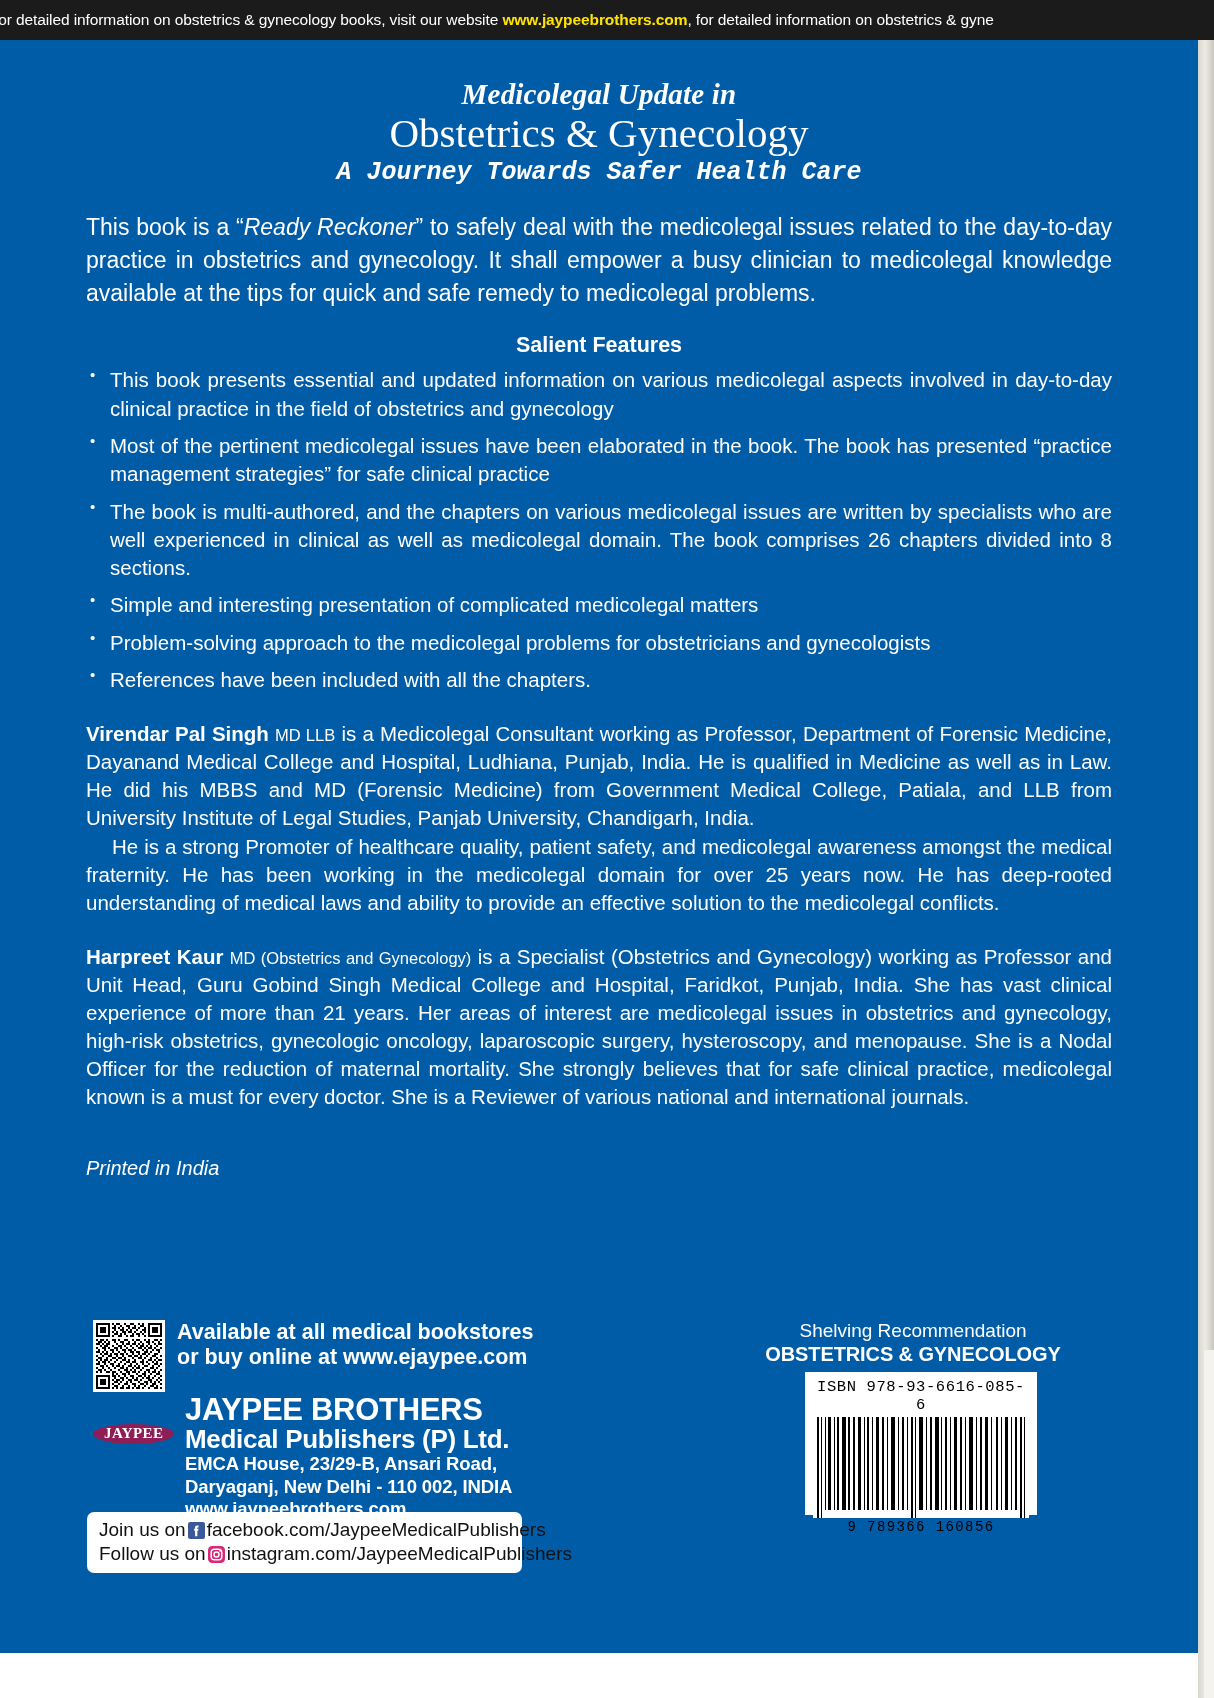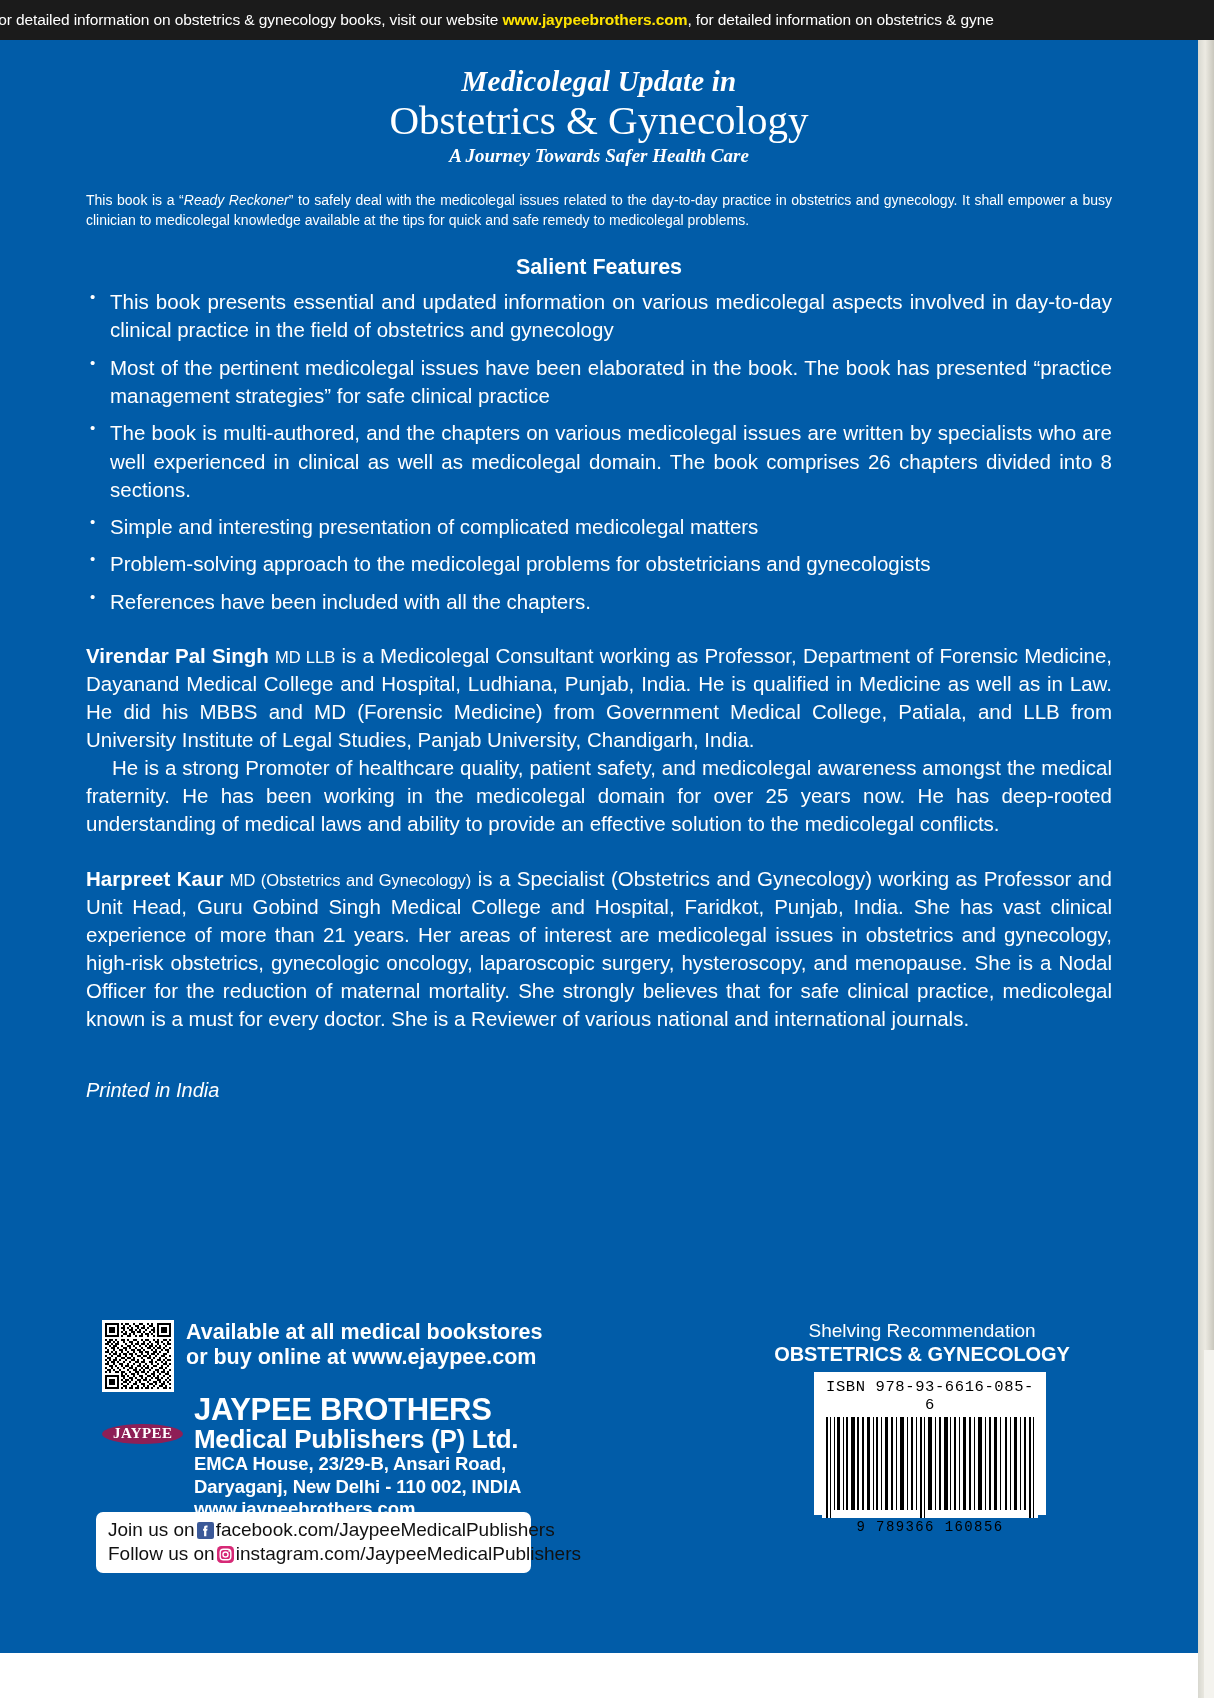--- a/index.html
+++ b/index.html
@@ -53,43 +53,43 @@
     background: #015ca8;
     color: #ffffff;
   }
   .cover-bottom-white {
     position: absolute; left: 0; top: 1653px;
     width: 1198px; height: 45px;
     background: #ffffff;
   }
 
   
-  .title-block { padding-top: 25px; text-align: center; }
+  .title-block { padding-top: 38px; text-align: center; }
   .t-1 {
     font-family: "Liberation Serif", serif;
     font-style: italic; font-weight: bold;
     font-size: 29px; letter-spacing: 0.2px;
   }
   .t-2 {
     font-family: "Liberation Serif", serif;
     font-weight: normal;
     font-size: 41px; line-height: 1.06;
     margin-top: 1px;
   }
   .t-3 {
-    font-family: Liberation Serif, serif;
+    font-family: Liberation Mono, monospace;
     font-weight: bold; font-style: italic;
-    font-size: 19px; margin-top: 3px;
+    font-size: 25px; margin-top: 3px;
   }
 
   
   .body-wrap { padding: 0 86px 0 86px; }
   .intro {
     margin-top: 24px;
-    font-size: 14px;
+    font-size: 23px;
     line-height: 1.42;
     text-align: justify;
   }
   .intro em { font-style: italic; }
 
   .sf-head {
     text-align: center;
     font-weight: bold; 
     font-size: 21.5px;
     margin-top: 24px;
@@ -123,21 +123,21 @@
   .bio p.indent { text-indent: 26px; }
 
   .printed {
     margin-top: 46px;
     font-style: italic;
     font-size: 20px;
   }
 
   
   .footer {
-    position: absolute; left: 16px; top: 1240px;
+    position: absolute; left: 7px; top: 1240px;
     width: 1198px; height: 373px;
   }
   .pub-block {
     position: absolute; left: 86px; top: 40px;
     width: 450px;
   }
   .qr-row { display: flex; align-items: flex-start; }
   .qr {
     width: 72px; height: 72px;
     background: #ffffff;

